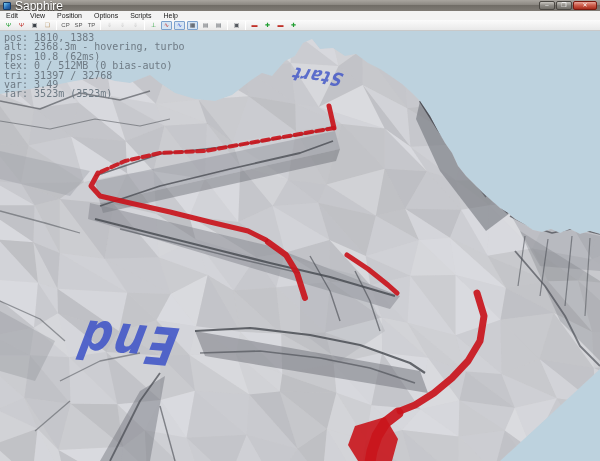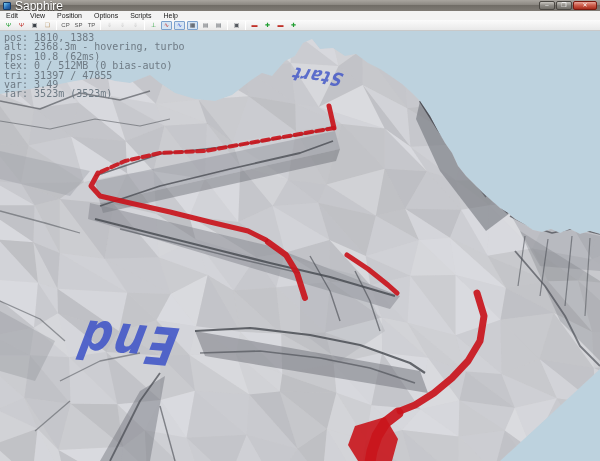--- a/index.html
+++ b/index.html
@@ -510,18 +510,18 @@
           <polyline points="329,75 334,97" fill="none" stroke="#c9151c" stroke-width="5" stroke-linecap="round" stroke-linejoin="round" stroke-opacity="0.92"></polyline>
           <polyline points="334,97 300,103 255,111 205,120 160,122 125,130 98,142" fill="none" stroke="#c9151c" stroke-width="4" stroke-linecap="round" stroke-linejoin="round" stroke-opacity="0.92" stroke-dasharray="7 4"></polyline>
           <polyline points="98,142 91,155 100,165 130,172 170,181 210,191 248,200 266,209" fill="none" stroke="#c9151c" stroke-width="5" stroke-linecap="round" stroke-linejoin="round" stroke-opacity="0.92"></polyline>
           <polyline points="268,211 286,224 297,242 305,267" fill="none" stroke="#c9151c" stroke-width="6" stroke-linecap="round" stroke-linejoin="round" stroke-opacity="0.92"></polyline>
           <polyline points="347,224 368,238 388,254 397,262" fill="none" stroke="#c9151c" stroke-width="5" stroke-linecap="round" stroke-linejoin="round" stroke-opacity="0.92"></polyline>
           <polyline points="477,262 484,285 480,310 468,330 452,347 434,362 415,374 400,380" fill="none" stroke="#c9151c" stroke-width="7" stroke-linecap="round" stroke-linejoin="round" stroke-opacity="0.92"></polyline>
           <polyline points="398,382 385,392 377,405 372,420 370,431" fill="none" stroke="#c9151c" stroke-width="11" stroke-linecap="round" stroke-linejoin="round" stroke-opacity="0.92"></polyline>
           <polygon points="355,395 385,386 398,408 392,430 358,430 348,414" fill="#c9151c" fill-opacity="0.9"></polygon>
         </g>
       </svg>
-    <div class="hud"><div>pos: 1810, 1383</div><div>alt: 2368.3m - hovering, turbo</div><div>fps: 10.8 (62ms)</div><div>tex: 0 / 512MB (0 bias-auto)</div><div>tri: 31397 / 47855</div><div>var: 3.49</div><div>far: 3523m (3523m)</div></div>
+    <div class="hud"><div>pos: 1810, 1383</div><div>alt: 2368.3m - hovering, turbo</div><div>fps: 10.8 (62ms)</div><div>tex: 0 / 512MB (0 bias-auto)</div><div>tri: 31397 / 32768</div><div>var: 3.49</div><div>far: 3523m (3523m)</div></div>
   <div class="annotation ann-start" style="color: rgb(65, 86, 200);">Start</div>
       <div class="annotation ann-end" style="color: rgb(65, 86, 200);">End</div>
     </div>
 
 </div>
 
 </body></html>

